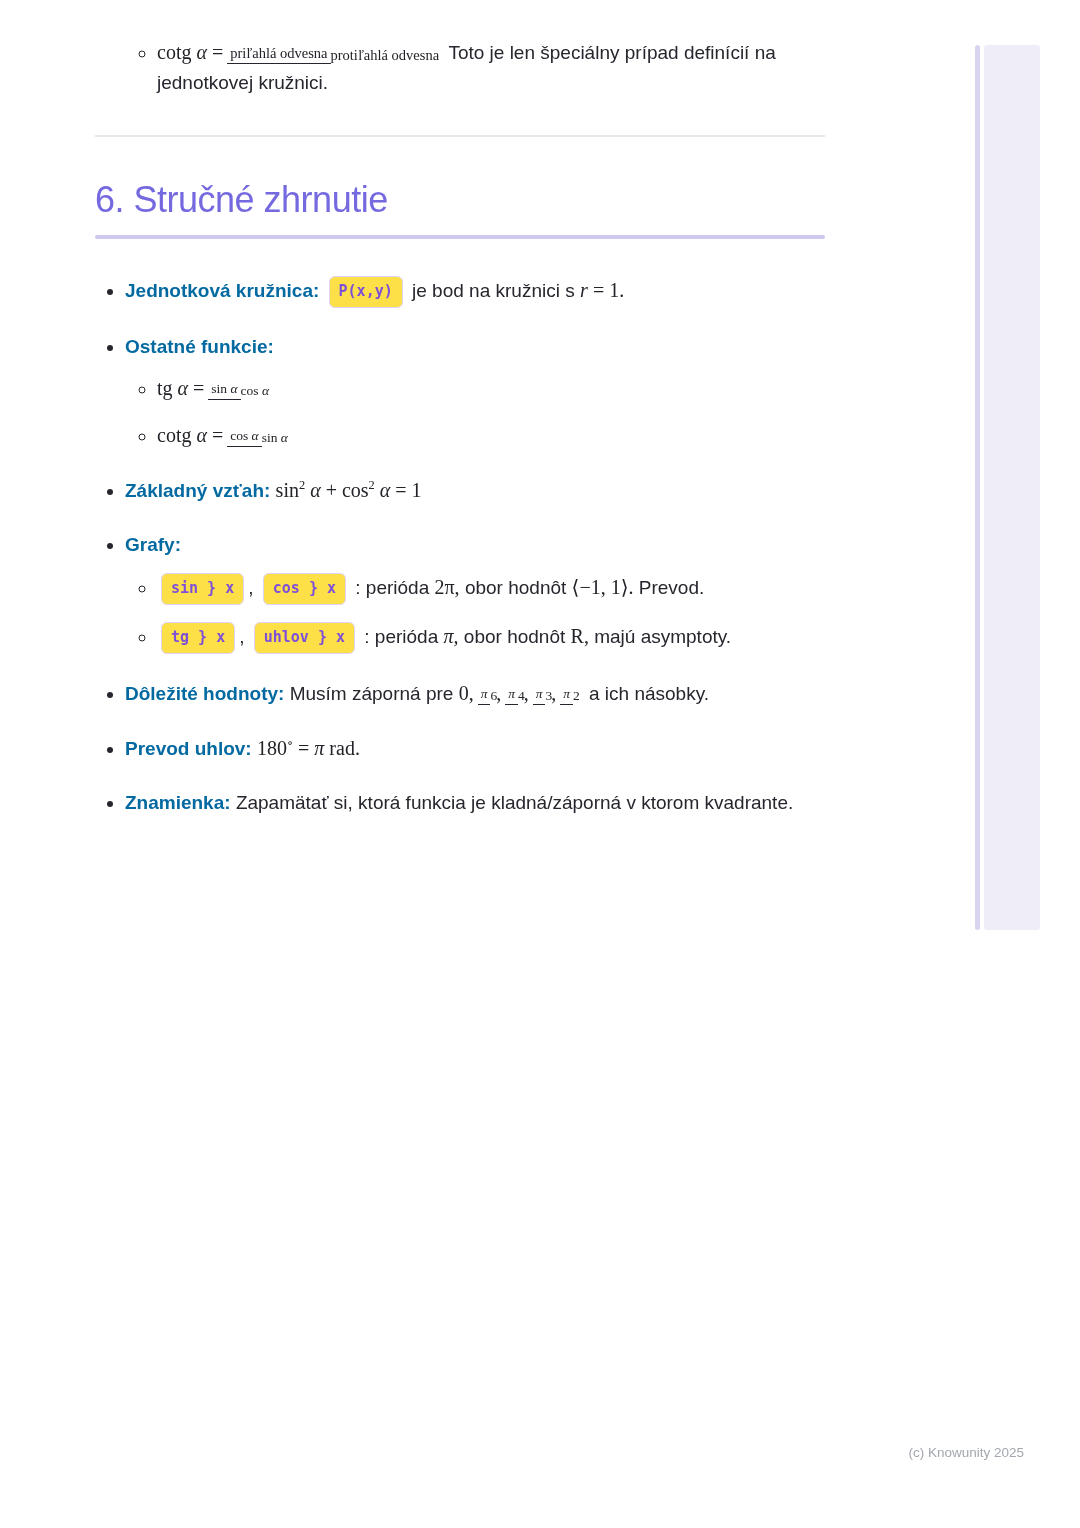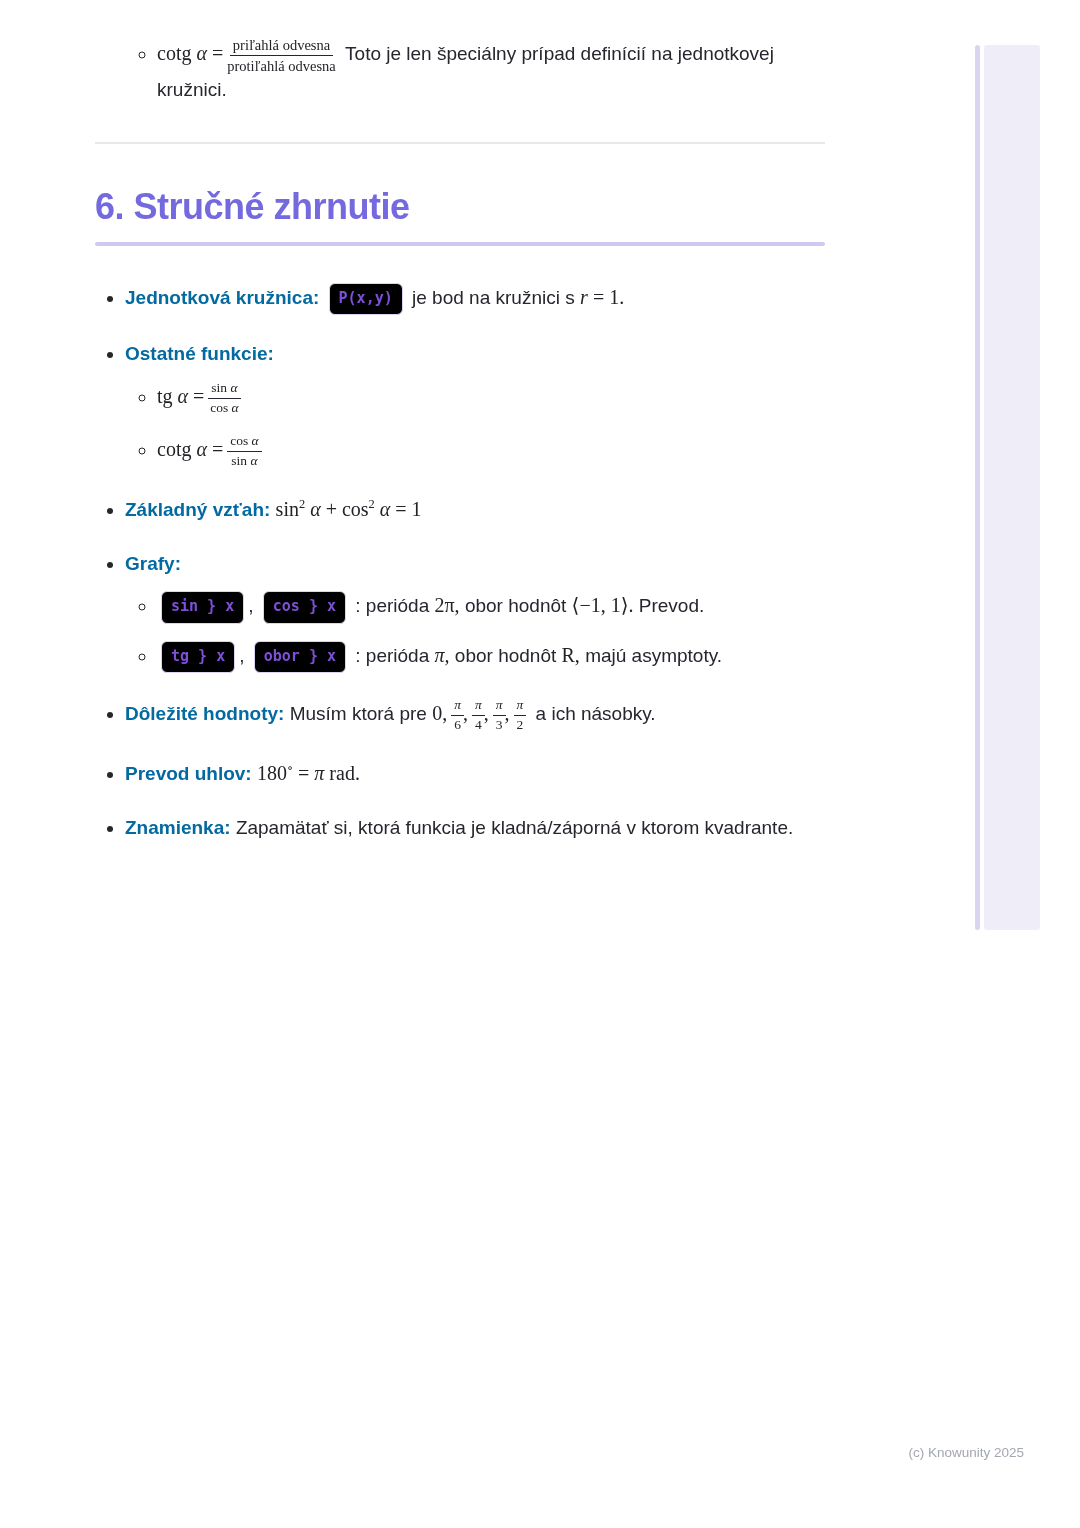--- a/index.html
+++ b/index.html
@@ -26,21 +26,21 @@
   
   .intro-list { list-style: circle; padding-left: 62px; }
   .intro-list > li { font-size: 19px; line-height: 1.6; }
 
   
   .math { font-family: "Liberation Serif", "DejaVu Serif", serif; font-size: 20px; color: #222228; }
   .it { font-style: italic; }
   sup { font-size: 0.62em; }
   .frac {
     display: inline-flex;
-    flex-direction: column;
+    flex-direction: row;
     align-items: center;
     text-align: center;
     vertical-align: middle;
     font-size: 13.5px;
     line-height: 1.25;
     margin: 0 4px;
   }
   .frac .num { border-bottom: 1px solid #26262e; padding: 0 3px 1px; }
   .frac .den { padding-top: 1px; }
   .frac-lg { font-size: 14.5px; }
@@ -48,21 +48,21 @@
   .divider {
     border: none;
     border-top: 2px solid #e8e8ec;
     margin: 36px 0 0 0;
     width: 100%;
   }
 
   .section-title {
     margin: 42px 0 0 0;
     font-size: 36px;
-    font-weight: 700;
+    font-weight: 400;
     letter-spacing: -0.5px;
     color: #7569e0;
     font-family: "Liberation Sans", sans-serif;
   }
   .heading-rule {
     height: 4px;
     background: #cfc9f2;
     border-radius: 2px;
     margin-top: 14px;
   }
@@ -73,21 +73,21 @@
   .sub-list { list-style: circle; padding-left: 32px; margin-top: 12px; }
   .sub-list > li { margin-bottom: 16px; }
 
   .label { font-weight: 700; color: #0369a1; }
 
   .chip {
     font-family: "DejaVu Sans Mono", "Liberation Mono", monospace;
     font-size: 15px;
     font-weight: 700;
     color: #7e4fd8;
-    background: #000000;
+    background: #fde047;
     border: 1px solid #ded3f6;
     border-radius: 6px;
     padding: 3px 9px 4px 9px;
     display: inline-block;
     margin: 0 4px;
     white-space: pre;
     vertical-align: 1px;
   }
 
   .comma { margin-left: -5px; }
@@ -180,33 +180,33 @@
           <span class="chip">sin } x</span><span>,</span>
           <span class="chip">cos } x</span>
           <span>: perióda</span>
           <span class="math">2π,</span>
           <span>obor hodnôt</span>
           <span class="math">⟨−1, 1⟩.</span>
           <span>Prevod.</span>
         </li>
         <li>
           <span class="chip">tg } x</span><span>,</span>
-          <span class="chip">obor } x</span>
+          <span class="chip">uhlov } x</span>
           <span>: perióda</span>
           <span class="math it">π,</span>
           <span>obor hodnôt</span>
           <span class="math">R,</span>
           <span>majú asymptoty.</span>
         </li>
       </ul>
     </li>
 
     <li>
       <span class="label">Dôležité hodnoty:</span>
-      <span>Musím ktorá pre</span>
+      <span>Musím záporná pre</span>
       <span class="math"><span>0,</span><span class="frac">
             <span class="num it">π</span>
             <span class="den">6</span>
           </span><span class="comma">,</span><span class="frac">
             <span class="num it">π</span>
             <span class="den">4</span>
           </span><span class="comma">,</span><span class="frac">
             <span class="num it">π</span>
             <span class="den">3</span>
           </span><span class="comma">,</span><span class="frac">

